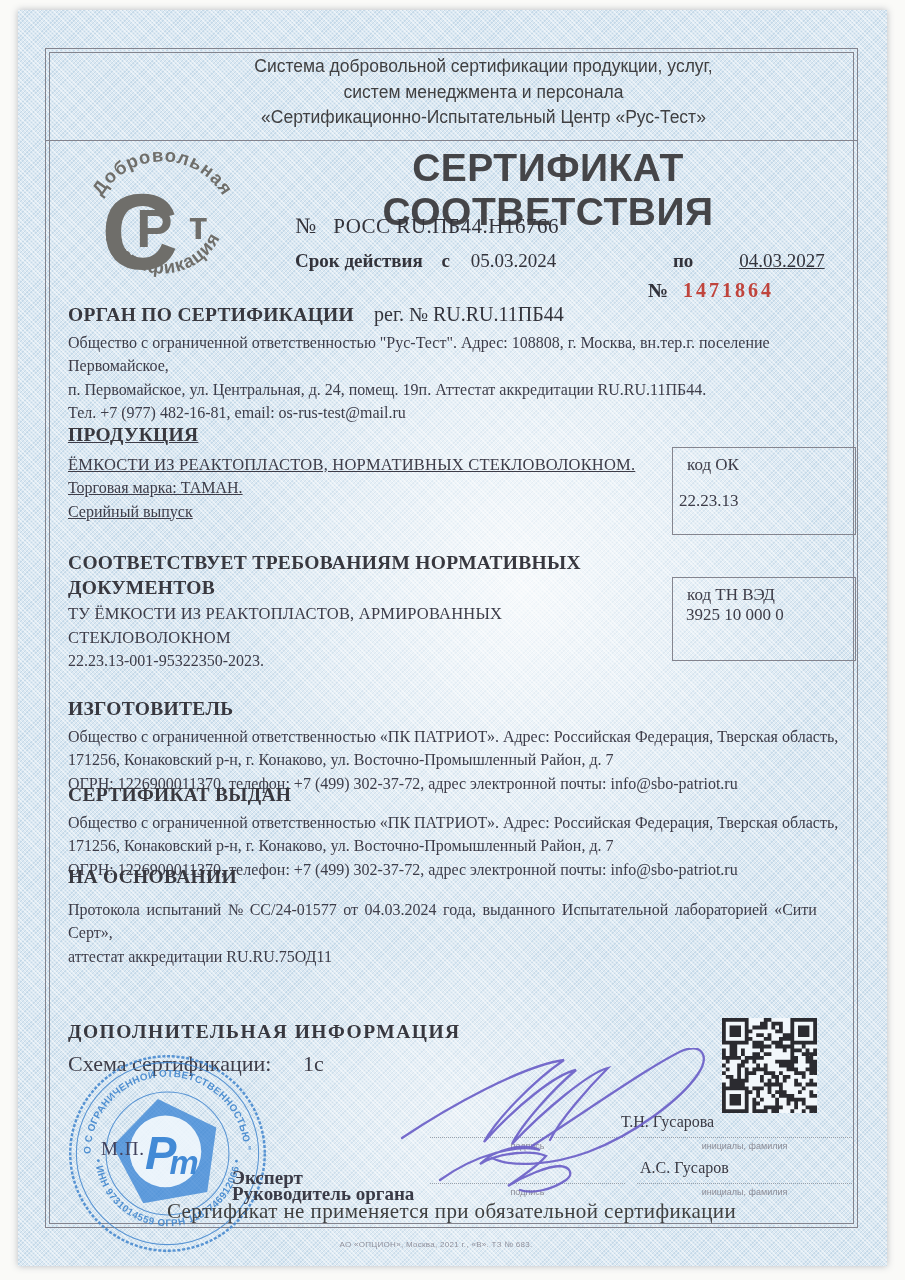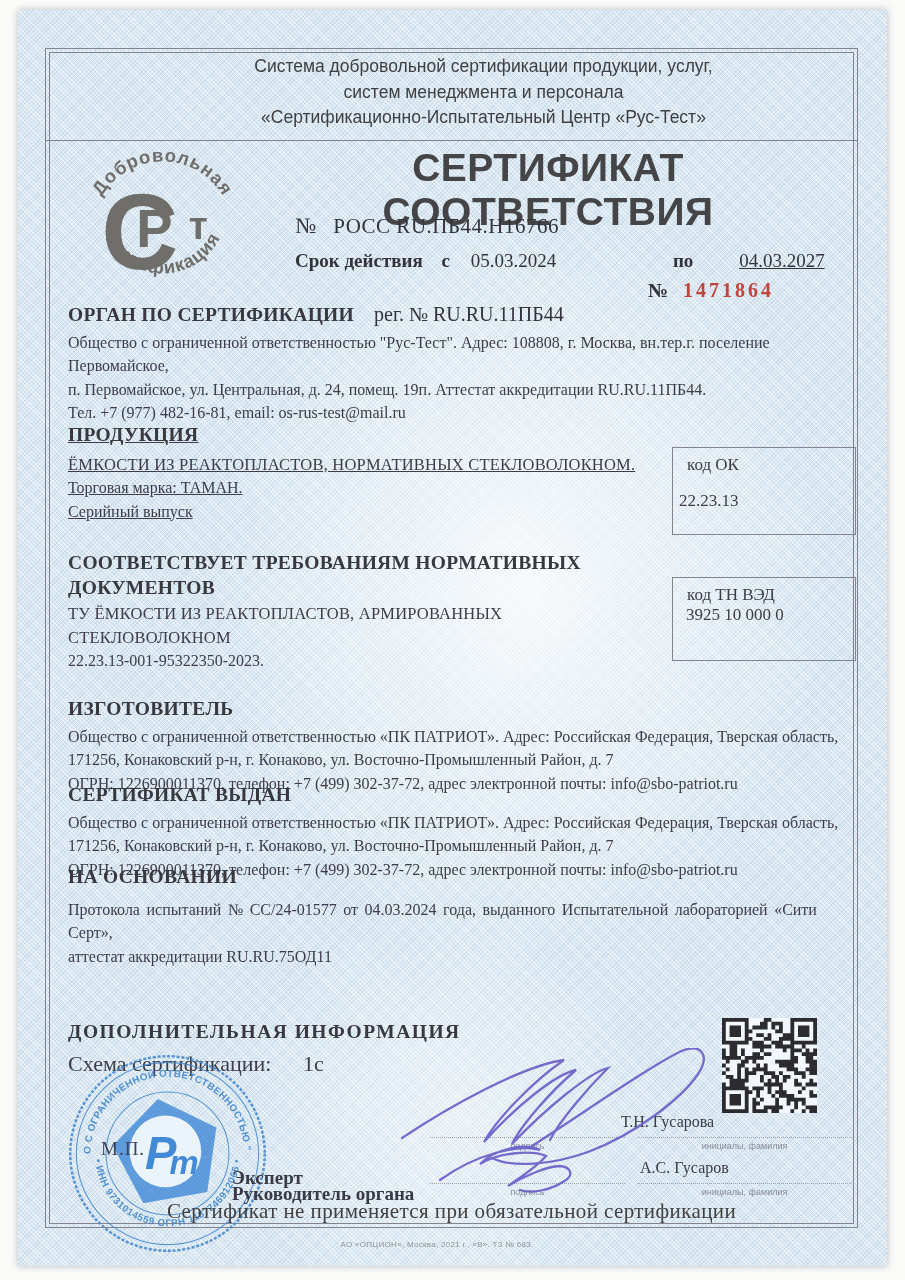--- a/index.html
+++ b/index.html
@@ -41,22 +41,22 @@
   .box-tnved{top:577px;height:82px;}
   .addl h3{letter-spacing:1.5px;}
   .scheme{margin-top:7px;font-size:22px;}
   .scheme .v{margin-left:26px;}
   .rolelbl{font-size:19px;font-weight:bold;color:#3a3a46;}
   .sigline{border-bottom:1px dotted #98a0aa;height:0;}
   .cap{font-family:"Liberation Sans",sans-serif;font-size:9px;color:#8a8a95;text-align:center;padding-top:2px;}
   .signame{font-size:16px;color:#3a3a44;}
   .mp{font-size:19px;color:#41415c;letter-spacing:1px;}
   .footnote{left:45px;width:813px;top:1199px;text-align:center;font-size:21px;color:#404040;letter-spacing:.4px;}
-  .imprint{left:0;width:794px;top:1240px;text-align:center;font-size:8px;color:#8f8f9b;
-           font-family:"Liberation Sans",sans-serif;letter-spacing:.3px;margin-left:40px;}
+  .imprint{left:0;width:872px;top:1240px;text-align:center;font-size:8px;color:#8f8f9b;
+           font-family:"Liberation Sans",sans-serif;letter-spacing:.3px;}
   svg text{font-family:"Liberation Sans",sans-serif;}
   .stamp{opacity:.88;}
 </style>
 </head>
 <body>
 
 <div id="page">
   <div class="paper"></div>
   <div class="frame abs" style="left:45px;top:48px;"></div>
 

